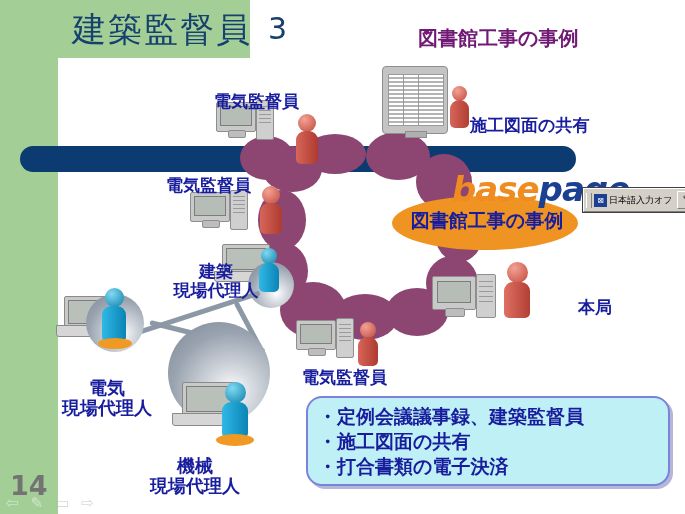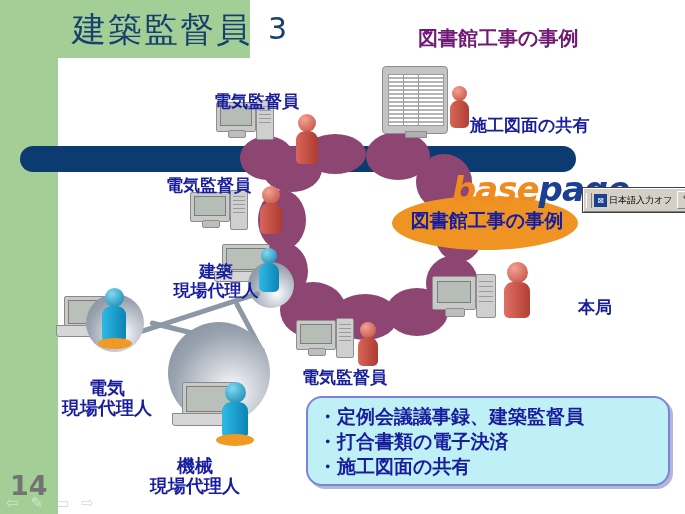--- a/index.html
+++ b/index.html
@@ -280,22 +280,22 @@
     <div>現場代理人</div>
   </div>
 
   <div class="lbl" style="left:302px;top:368px;font-size:17px;">電気監督員</div>
 
   <div class="lbl" style="left:578px;top:298px;font-size:17px;">本局</div>
 
   <div class="callout">
     <ul>
       <li>・定例会議議事録、建築監督員</li>
+      <li>・施工図面の共有</li>
       <li>・打合書類の電子決済</li>
-      <li>・施工図面の共有</li>
     </ul>
   </div>
 
   <div class="pageno">14</div>
   <div class="navbar">
     <span>⇦</span>
     <span>✎</span>
     <span class="dim">▭</span>
     <span class="dim">⇨</span>
   </div>

